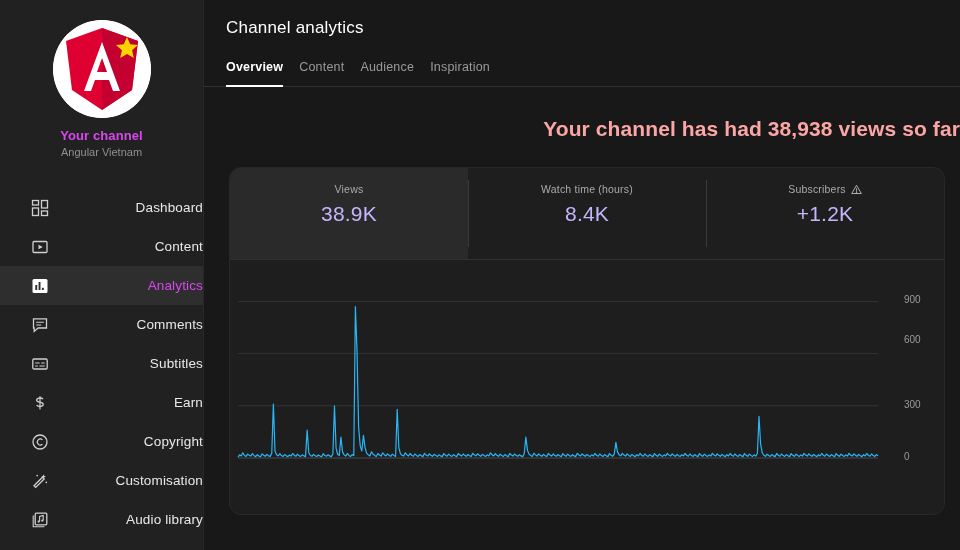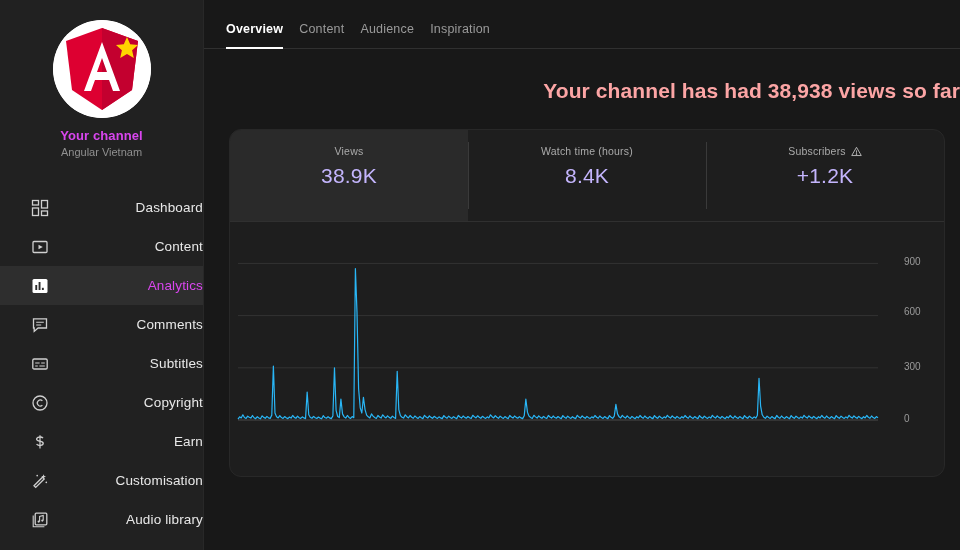--- a/index.html
+++ b/index.html
@@ -173,35 +173,35 @@
             <rect x="1.8" y="4" width="14.4" height="10" rx="1.3"></rect>
             <path d="M4.2 8 h4.4 M10.2 8 h3.6 M4.2 11 h2.6 M8.4 11 h5.4" stroke-width="1.1"></path>
           </svg>
         </span>
         <span class="nav-label">Subtitles</span>
       </div>
 
       <div class="nav-item">
         <span class="nav-ico">
           <svg width="18" height="18" viewBox="0 0 18 18" fill="none" stroke="currentColor" stroke-width="1.3">
+            <path d="M12 5.2 a3.4 2.2 0 0 0 -6.4 1 c0 2.6 6.6 1.4 6.6 4 a3.4 2.2 0 0 1 -6.6 .8"></path>
+            <path d="M9 2.2 V15.6" stroke-width="1.2"></path>
+          </svg>
+        </span>
+        <span class="nav-label">Earn</span>
+      </div>
+
+      <div class="nav-item">
+        <span class="nav-ico">
+          <svg width="18" height="18" viewBox="0 0 18 18" fill="none" stroke="currentColor" stroke-width="1.3">
             <circle cx="9" cy="9" r="7"></circle>
             <path d="M11.4 6.8 a3 3 0 1 0 0 4.4" stroke-width="1.2"></path>
           </svg>
         </span>
         <span class="nav-label">Copyright</span>
-      </div>
-
-      <div class="nav-item">
-        <span class="nav-ico">
-          <svg width="18" height="18" viewBox="0 0 18 18" fill="none" stroke="currentColor" stroke-width="1.3">
-            <path d="M12 5.2 a3.4 2.2 0 0 0 -6.4 1 c0 2.6 6.6 1.4 6.6 4 a3.4 2.2 0 0 1 -6.6 .8"></path>
-            <path d="M9 2.2 V15.6" stroke-width="1.2"></path>
-          </svg>
-        </span>
-        <span class="nav-label">Earn</span>
       </div>
 
       <div class="nav-item">
         <span class="nav-ico">
           <svg width="18" height="18" viewBox="0 0 18 18" fill="none" stroke="currentColor" stroke-width="1.3">
             <path d="M3 15 L11.5 6.5 L13.2 8.2 L4.7 16.7 Z" transform="translate(0,-1.3)"></path>
             <path d="M12.6 2.2 l.7 1.7 1.7 .7 -1.7 .7 -.7 1.7 -.7 -1.7 -1.7 -.7 1.7 -.7 Z" fill="currentColor" stroke="none"></path>
             <circle cx="6.2" cy="3.6" r=".85" fill="currentColor" stroke="none"></circle>
             <circle cx="15.3" cy="10.3" r=".85" fill="currentColor" stroke="none"></circle>
           </svg>
@@ -218,20 +218,21 @@
             <circle cx="7.7" cy="10.6" r="1.1" fill="currentColor" stroke="none"></circle>
             <circle cx="11.3" cy="9.6" r="1.1" fill="currentColor" stroke="none"></circle>
           </svg>
         </span>
         <span class="nav-label">Audio library</span>
       </div>
     </nav>
   </aside>
 
   <section class="main">
+    <div class="page-title">Channel analytics</div>
 
     <div class="tabs">
       <div class="tab active">Overview</div>
       <div class="tab">Content</div>
       <div class="tab">Audience</div>
       <div class="tab">Inspiration</div>
     </div>
 
     <div class="headline">Your channel has had 38,938 views so far</div>
 
@@ -269,21 +270,21 @@
         <svg class="chart-svg" id="chart" width="700" height="200">
             <line x1="8" x2="648" y1="188" y2="188" stroke="#4a4a4a" stroke-width="1"></line>
             <line x1="8" x2="648" y1="135.8" y2="135.8" stroke="#333" stroke-width="1"></line>
             <line x1="8" x2="648" y1="83.60000000000001" y2="83.60000000000001" stroke="#333" stroke-width="1"></line>
             <line x1="8" x2="648" y1="31.400000000000006" y2="31.400000000000006" stroke="#333" stroke-width="1"></line>
             <path d="M8.00 187.13 L9.61 184.87 L11.22 185.91 L12.82 182.78 L14.43 185.56 L16.04 186.43 L17.65 184.17 L19.26 185.22 L20.86 186.09 L22.47 183.48 L24.08 185.74 L25.69 186.61 L27.30 184.69 L28.90 185.91 L30.51 186.78 L32.12 183.82 L33.73 185.39 L35.34 186.26 L36.94 184.35 L38.55 185.91 L40.16 186.43 L41.77 183.13 L43.38 134.06 L44.98 181.04 L46.59 184.87 L48.20 185.91 L49.81 183.65 L51.42 185.56 L53.03 186.43 L54.63 184.52 L56.24 185.74 L57.85 186.61 L59.46 185.04 L61.07 186.09 L62.67 183.48 L64.28 185.39 L65.89 186.26 L67.50 184.17 L69.11 185.74 L70.71 186.43 L72.32 184.87 L73.93 185.91 L75.54 186.61 L77.15 160.16 L78.75 182.78 L80.36 185.56 L81.97 186.26 L83.58 184.35 L85.19 185.74 L86.79 186.43 L88.40 185.04 L90.01 186.09 L91.62 186.78 L93.23 183.65 L94.83 185.56 L96.44 186.26 L98.05 184.69 L99.66 185.91 L101.27 186.61 L102.87 184.00 L104.48 135.80 L106.09 178.43 L107.70 184.52 L109.31 185.56 L110.91 167.12 L112.52 181.91 L114.13 184.87 L115.74 186.09 L117.35 183.48 L118.95 185.39 L120.56 186.43 L122.17 184.52 L123.78 185.74 L125.39 36.62 L126.99 80.12 L128.60 156.68 L130.21 175.82 L131.82 181.04 L133.43 165.38 L135.04 177.56 L136.64 183.13 L138.25 184.87 L139.86 185.91 L141.47 181.91 L143.08 184.17 L144.68 185.56 L146.29 186.43 L147.90 183.48 L149.51 185.04 L151.12 186.09 L152.72 182.78 L154.33 184.69 L155.94 185.91 L157.55 183.82 L159.16 185.39 L160.76 186.26 L162.37 184.17 L163.98 185.56 L165.59 186.43 L167.20 139.28 L168.80 177.56 L170.41 183.65 L172.02 185.22 L173.63 186.09 L175.24 182.78 L176.84 184.69 L178.45 185.91 L180.06 183.48 L181.67 185.22 L183.28 186.26 L184.88 184.00 L186.49 185.39 L188.10 186.43 L189.71 184.52 L191.32 185.74 L192.92 186.61 L194.53 183.30 L196.14 185.04 L197.75 186.09 L199.36 183.82 L200.96 185.39 L202.57 186.26 L204.18 184.35 L205.79 185.56 L207.40 186.43 L209.01 184.87 L210.61 185.91 L212.22 186.61 L213.83 183.65 L215.44 185.22 L217.05 186.26 L218.65 184.17 L220.26 185.56 L221.87 186.43 L223.48 184.69 L225.09 185.74 L226.69 186.61 L228.30 183.48 L229.91 185.04 L231.52 186.09 L233.13 184.00 L234.73 185.39 L236.34 186.26 L237.95 184.52 L239.56 185.74 L241.17 186.43 L242.77 183.30 L244.38 184.87 L245.99 185.91 L247.60 183.82 L249.21 185.22 L250.81 186.26 L252.42 184.35 L254.03 185.56 L255.64 186.43 L257.25 184.87 L258.85 185.91 L260.46 182.78 L262.07 184.69 L263.68 185.91 L265.29 183.65 L266.89 185.22 L268.50 186.26 L270.11 184.17 L271.72 185.56 L273.33 186.43 L274.93 184.52 L276.54 185.74 L278.15 186.61 L279.76 183.48 L281.37 185.04 L282.97 186.09 L284.58 184.00 L286.19 185.39 L287.80 186.26 L289.41 184.69 L291.02 185.91 L292.62 186.61 L294.23 183.82 L295.84 167.12 L297.45 180.17 L299.06 184.17 L300.66 185.56 L302.27 186.43 L303.88 183.30 L305.49 184.87 L307.10 186.09 L308.70 183.82 L310.31 185.39 L311.92 186.26 L313.53 184.35 L315.14 185.74 L316.74 186.43 L318.35 183.48 L319.96 185.04 L321.57 186.09 L323.18 184.00 L324.78 185.56 L326.39 186.26 L328.00 184.52 L329.61 185.74 L331.22 186.61 L332.82 183.65 L334.43 185.22 L336.04 186.26 L337.65 184.17 L339.26 185.56 L340.86 186.43 L342.47 184.69 L344.08 185.91 L345.69 186.61 L347.30 183.30 L348.90 185.04 L350.51 186.09 L352.12 183.82 L353.73 185.39 L355.34 186.26 L356.94 184.35 L358.55 185.74 L360.16 186.43 L361.77 184.87 L363.38 185.91 L364.98 183.48 L366.59 185.22 L368.20 186.26 L369.81 184.00 L371.42 185.56 L373.03 186.43 L374.63 184.52 L376.24 185.74 L377.85 186.61 L379.46 183.65 L381.07 185.22 L382.67 186.26 L384.28 184.17 L385.89 172.34 L387.50 181.91 L389.11 184.87 L390.71 185.91 L392.32 183.30 L393.93 185.04 L395.54 186.09 L397.15 183.82 L398.75 185.39 L400.36 186.43 L401.97 184.35 L403.58 185.74 L405.19 186.61 L406.79 184.69 L408.40 185.91 L410.01 183.48 L411.62 185.22 L413.23 186.26 L414.83 184.00 L416.44 185.56 L418.05 186.43 L419.66 184.52 L421.27 185.91 L422.87 186.61 L424.48 183.65 L426.09 185.39 L427.70 186.26 L429.31 184.17 L430.91 185.56 L432.52 186.43 L434.13 184.87 L435.74 185.91 L437.35 183.30 L438.95 185.04 L440.56 186.09 L442.17 183.82 L443.78 185.39 L445.39 186.26 L446.99 184.35 L448.60 185.74 L450.21 186.43 L451.82 184.69 L453.43 185.91 L455.04 183.48 L456.64 185.22 L458.25 186.26 L459.86 184.00 L461.47 185.56 L463.08 186.43 L464.68 184.52 L466.29 185.74 L467.90 186.61 L469.51 183.65 L471.12 185.39 L472.72 186.26 L474.33 184.17 L475.94 185.56 L477.55 186.43 L479.16 184.87 L480.76 186.09 L482.37 183.30 L483.98 185.04 L485.59 186.09 L487.20 183.82 L488.80 185.39 L490.41 186.26 L492.02 184.35 L493.63 185.74 L495.24 186.61 L496.84 184.69 L498.45 185.91 L500.06 183.48 L501.67 185.22 L503.28 186.26 L504.88 184.00 L506.49 185.56 L508.10 186.43 L509.71 184.52 L511.32 185.74 L512.92 186.61 L514.53 183.65 L516.14 185.39 L517.75 186.26 L519.36 184.17 L520.96 185.56 L522.57 186.43 L524.18 184.87 L525.79 186.09 L527.40 183.30 L529.01 146.24 L530.61 174.08 L532.22 182.78 L533.83 185.22 L535.44 186.26 L537.05 184.17 L538.65 185.56 L540.26 186.43 L541.87 184.52 L543.48 185.91 L545.09 186.61 L546.69 183.48 L548.30 185.22 L549.91 186.26 L551.52 184.00 L553.13 185.56 L554.73 186.43 L556.34 184.52 L557.95 185.74 L559.56 186.61 L561.17 183.65 L562.77 185.39 L564.38 186.26 L565.99 184.17 L567.60 185.56 L569.21 186.43 L570.81 184.87 L572.42 186.09 L574.03 183.30 L575.64 185.04 L577.25 186.09 L578.85 183.82 L580.46 185.39 L582.07 186.26 L583.68 184.35 L585.29 185.74 L586.89 186.61 L588.50 184.69 L590.11 185.91 L591.72 183.48 L593.33 185.22 L594.93 186.26 L596.54 184.00 L598.15 185.56 L599.76 186.43 L601.37 184.52 L602.97 185.74 L604.58 186.61 L606.19 183.65 L607.80 185.39 L609.41 186.26 L611.02 184.17 L612.62 185.56 L614.23 186.43 L615.84 184.87 L617.45 186.09 L619.06 183.30 L620.66 185.04 L622.27 186.09 L623.88 183.82 L625.49 185.39 L627.10 186.26 L628.70 184.35 L630.31 185.74 L631.92 186.61 L633.53 184.69 L635.14 185.91 L636.74 183.48 L638.35 185.22 L639.96 186.26 L641.57 184.00 L643.18 185.56 L644.78 186.43 L646.39 184.52 L648.00 185.91 " fill="none" stroke="#29b6f6" stroke-width="1.2" stroke-linejoin="round"></path>
           </svg>
         <div class="ylabels" id="ylabels">
             <div class="ylab" style="top: 181px;">0</div>
             <div class="ylab" style="top: 128.8px;">300</div>
-            <div class="ylab" style="top: 74px;">600</div>
+            <div class="ylab" style="top: 64px;">600</div>
             <div class="ylab" style="top: 24.4px;">900</div>
           </div>
       </div>
 
       <div class="annots" id="annots"></div>
 
     </div>
   </section>
 </div>
 

